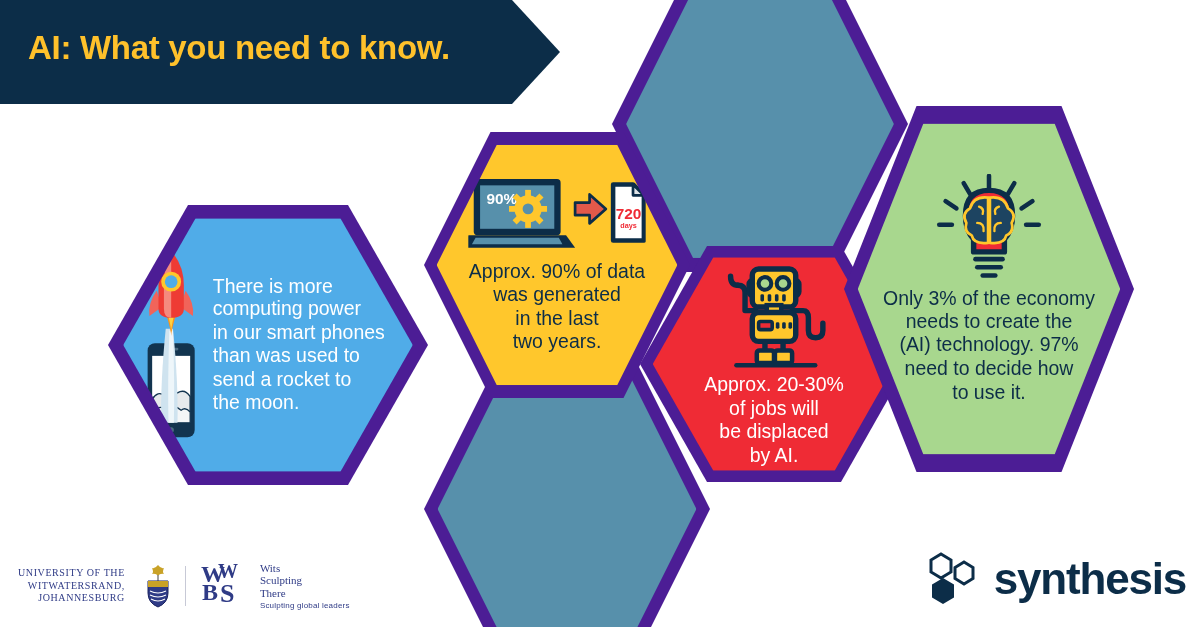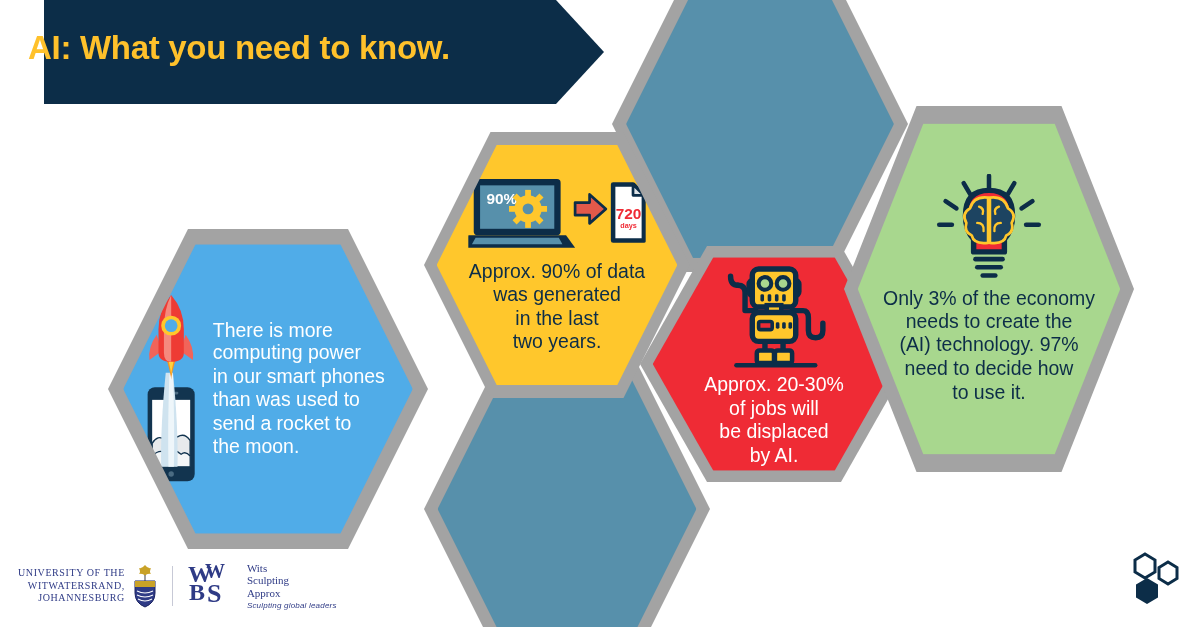--- a/index.html
+++ b/index.html
@@ -4,50 +4,50 @@
 <style>
   html,body{margin:0;padding:0;}
   body{
     width:1200px;height:627px;background:#ffffff;overflow:hidden;
     font-family:"Liberation Sans","DejaVu Sans",sans-serif;
     position:relative;
   }
   .stage{position:absolute;inset:0;}
 
   
-  .banner{position:absolute;left:0;top:0;width:560px;height:116px;padding-left:44px;}
+  .banner{position:absolute;left:0;top:0;width:560px;height:116px;}
   .banner svg{display:block;}
   .banner-text{
     position:absolute;left:28px;top:26px;width:500px;
     color:#FFC12B;font-size:33px;font-weight:bold;letter-spacing:-0.3px;
     line-height:44px;white-space:nowrap;
   }
 
   
   .hex{
     position:absolute;
     clip-path:polygon(25% 0%,75% 0%,100% 50%,75% 100%,25% 100%,0% 50%);
     -webkit-clip-path:polygon(25% 0%,75% 0%,100% 50%,75% 100%,25% 100%,0% 50%);
-    background:#a3a3a3;
+    background:#4c1d95;
     display:flex;align-items:center;justify-content:center;
   }
   .hex-inner{
     position:absolute;left:0;top:0;width:100%;height:100%;
     clip-path:polygon(25% 0%,75% 0%,100% 50%,75% 100%,25% 100%,0% 50%);
     -webkit-clip-path:polygon(25% 0%,75% 0%,100% 50%,75% 100%,25% 100%,0% 50%);
     transform:scale(0.905);
     display:flex;flex-direction:column;align-items:center;justify-content:center;
   }
   .hex-caption{
     text-align:center;line-height:1.13;font-size:21px;padding:0 6px;
     white-space:pre-line;
   }
 
   
-  #hex-blue{left:108px;top:229px;width:320px;height:320px;}
+  #hex-blue{left:108px;top:205px;width:320px;height:280px;}
   #hex-blue .hex-inner{background:#50ACE8;}
   #hex-blue .hex-body{display:flex;align-items:center;justify-content:center;width:100%;gap:0px;}
   #hex-blue .hex-caption{color:#ffffff;text-align:left;font-size:21.5px;line-height:1.2;width:206px;}
 
   #hex-yellow{left:424px;top:132px;width:266px;height:266px;}
   #hex-yellow .hex-inner{background:#FFC72C;}
   #hex-yellow .hex-caption{color:#0C2D48;font-size:21.5px;line-height:1.2;margin-top:8px;}
 
   #hex-red{left:640px;top:246px;width:268px;height:236px;}
   #hex-red .hex-inner{background:#EF2B35;}
@@ -59,32 +59,32 @@
 
   #hex-steel-top{left:612px;top:-24px;width:296px;height:296px;}
   #hex-steel-top .hex-inner{background:#5790AB;}
   #hex-steel-bottom{left:424px;top:366px;width:286px;height:286px;}
   #hex-steel-bottom .hex-inner{background:#5790AB;}
 
   .icon-wrap{display:flex;align-items:center;justify-content:center;}
 
   
   .footer-left{position:absolute;left:18px;top:558px;height:56px;display:flex;align-items:center;}
-  .wits-uni{display:flex;align-items:center;gap:7px;}
+  .wits-uni{display:flex;align-items:center;gap:20px;}
   .wits-uni-text{
     color:#2f3b86;font-family:"Liberation Serif","DejaVu Serif",serif;
     font-size:10px;line-height:12.5px;letter-spacing:0.6px;text-align:right;
   }
   .wits-uni-text span{display:block;}
   .divider{width:1px;height:40px;background:#c7c9d6;margin:0 14px;}
   .wbs{display:flex;align-items:flex-start;gap:8px;}
   .wbs-text{font-family:"Liberation Serif","DejaVu Serif",serif;color:#2f3b86;
     font-size:11px;line-height:12.5px;}
   .wbs-text span{display:block;}
-  .wbs-tag{font-style:italic;font-size:8px;color:#2f3b86;margin-top:2px;letter-spacing:0.2px;}
+  .wbs-tag{font-size:8px;color:#2f3b86;margin-top:2px;letter-spacing:0.2px;}
 
   .footer-right{position:absolute;right:14px;top:552px;display:flex;align-items:center;gap:12px;}
   .synthesis-word{
     color:#0C2D48;font-size:44px;font-weight:bold;letter-spacing:-1.2px;line-height:44px;
   }
 </style>
 </head>
 <body>
 
 <div class="stage">
@@ -311,28 +311,29 @@
       <svg width="52" height="44" viewBox="0 0 52 44">
         <text x="1" y="20" font-family="Liberation Serif, serif" font-size="24" font-weight="bold" fill="#2f3b86">W</text>
         <text x="18" y="16" font-family="Liberation Serif, serif" font-size="20" font-weight="bold" fill="#2f3b86">W</text>
         <text x="2" y="38" font-family="Liberation Serif, serif" font-size="24" font-weight="bold" fill="#2f3b86">B</text>
         <text x="20" y="40" font-family="Liberation Serif, serif" font-size="26" font-weight="bold" fill="#2f3b86">S</text>
       </svg>
       <div>
         <div class="wbs-text">
           <span>Wits</span>
           <span>Sculpting</span>
-          <span>Approx</span>
+          <span>There</span>
         </div>
         <div class="wbs-tag">Sculpting global leaders</div>
       </div>
     </div>
   </div>
 
   <div class="footer-right">
     <svg width="54" height="54" viewBox="0 0 54 54">
       <polygon points="13,2 23,8 23,20 13,26 3,20 3,8" fill="none" stroke="#0C2D48" stroke-width="3"></polygon>
       <polygon points="36,10 45,15.5 45,26.5 36,32 27,26.5 27,15.5" fill="none" stroke="#0C2D48" stroke-width="3"></polygon>
       <polygon points="15,26 26,32.5 26,45.5 15,52 4,45.5 4,32.5" fill="#0C2D48"></polygon>
     </svg>
+    <div class="synthesis-word">synthesis</div>
   </div>
 
 </div>
 
 </body></html>

